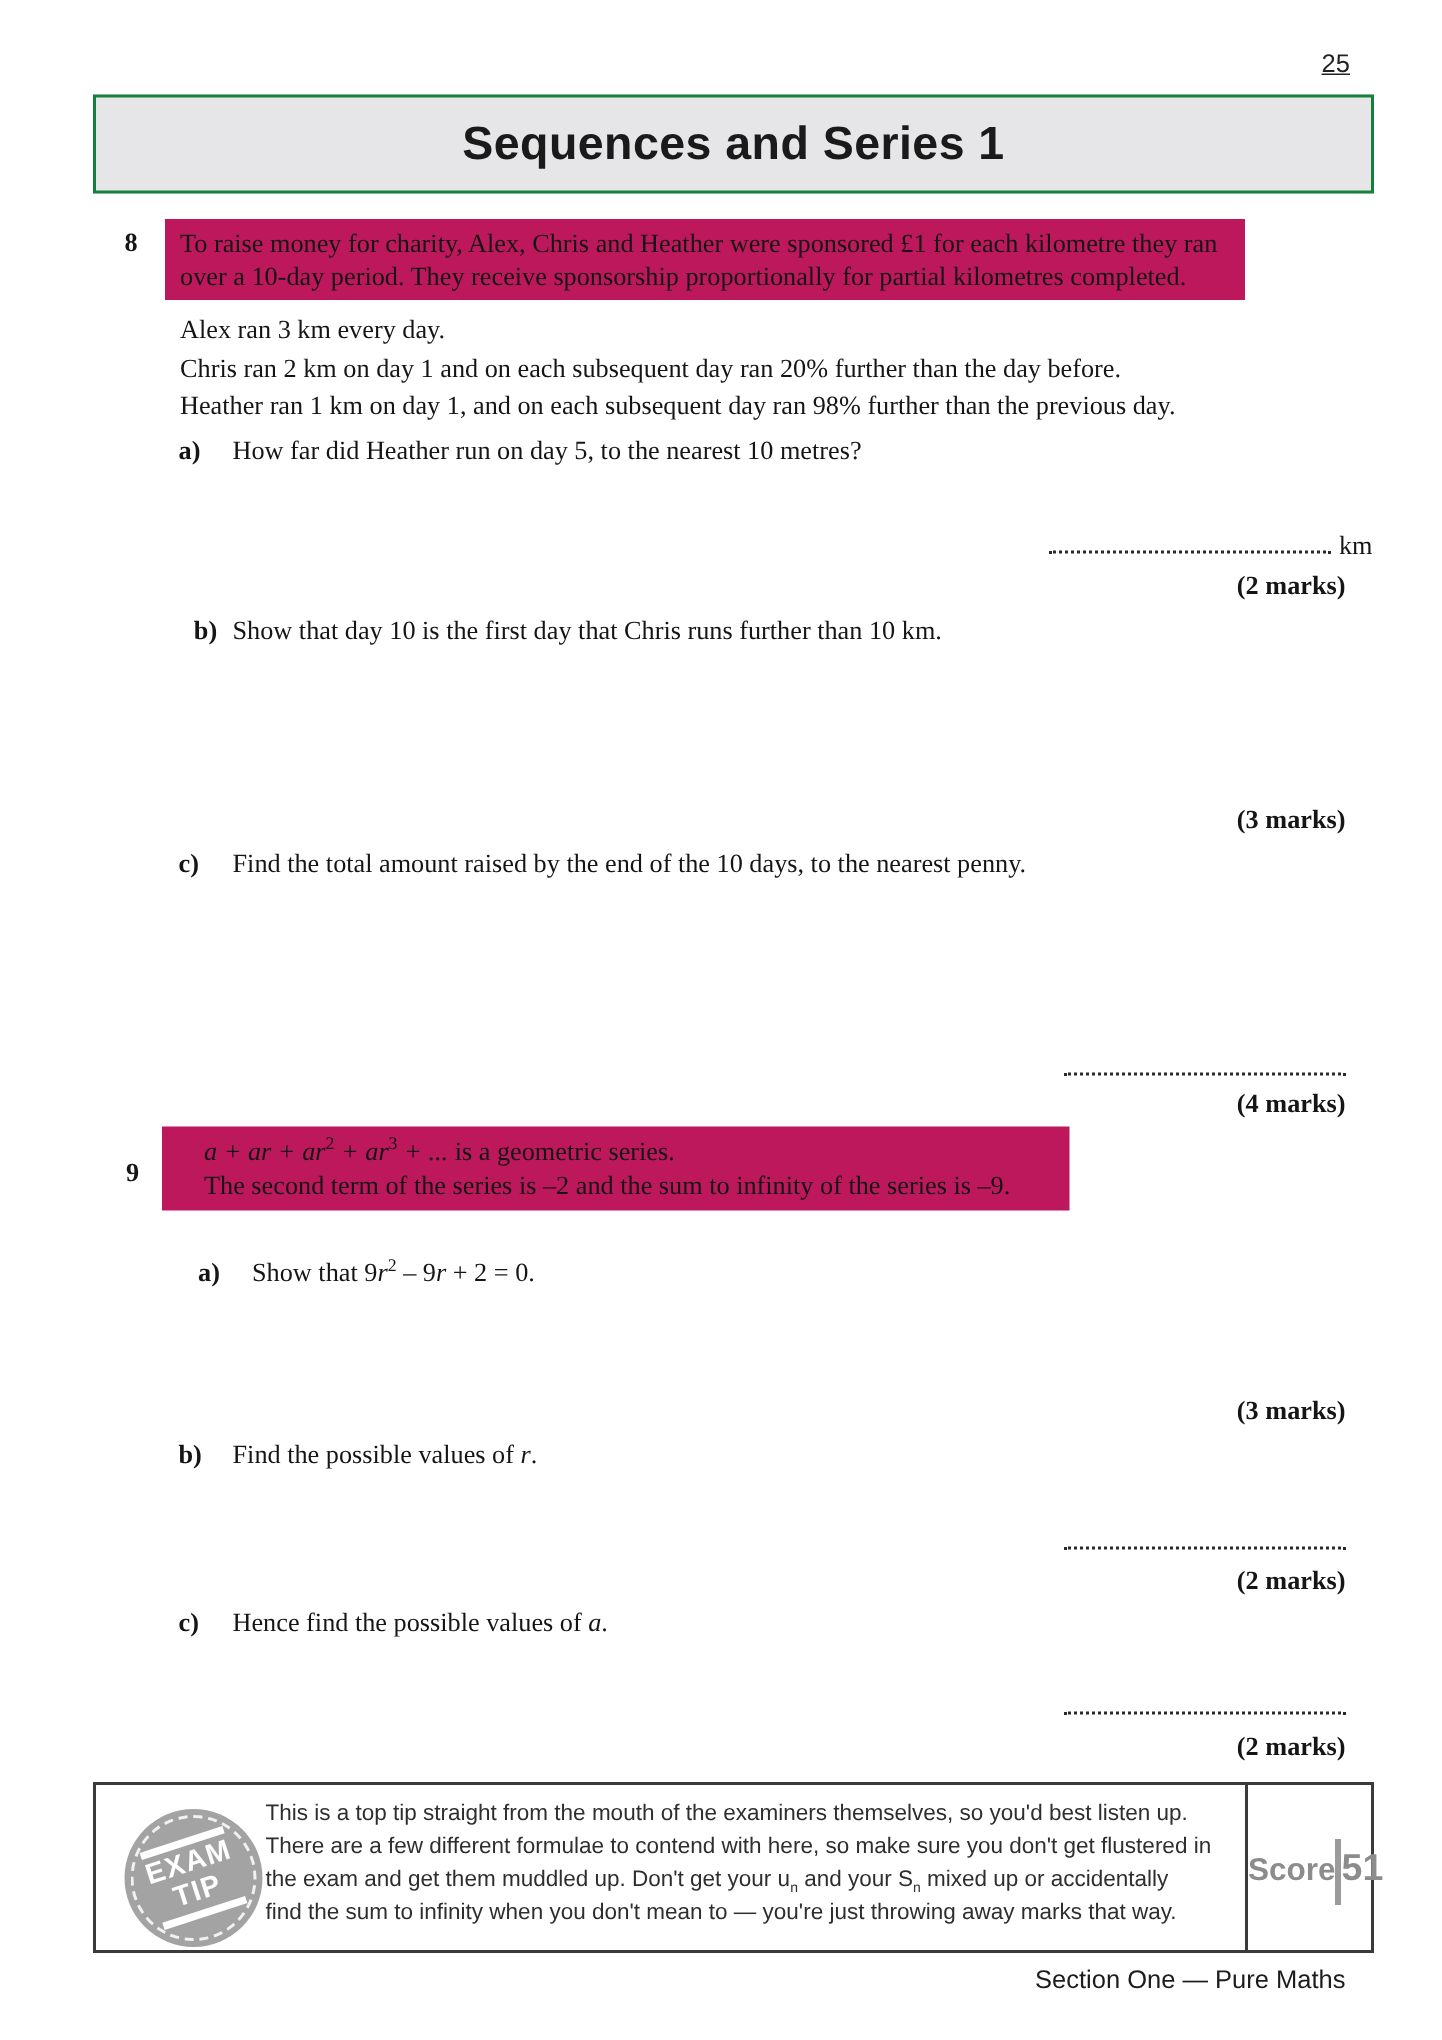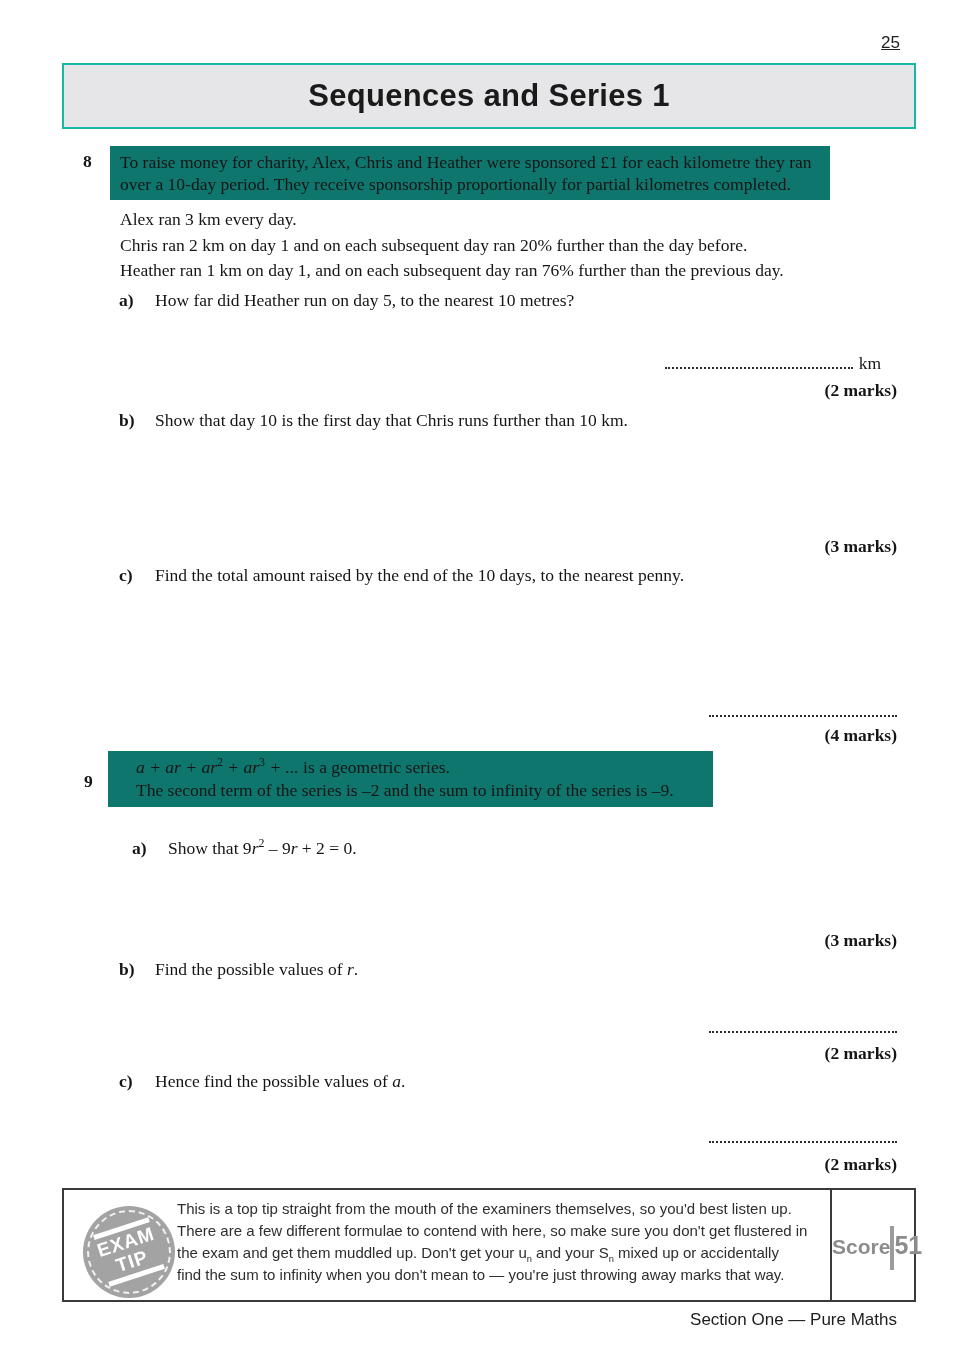--- a/index.html
+++ b/index.html
@@ -3,30 +3,30 @@
 <meta charset="utf-8">
 <style>
   html,body{margin:0;padding:0;background:#ffffff;}
   .page{position:relative;width:961px;height:1360px;background:#ffffff;
         font-family:"Liberation Serif", serif;color:#151515;overflow:hidden;}
 
   .page-number{position:absolute;top:33px;right:61px;
         font-family:"Liberation Sans", sans-serif;font-size:17px;color:#222;text-decoration:underline;}
 
   .title-box{position:absolute;left:62px;top:63px;width:850px;height:62px;
-        background:#e6e6e8;border:2px solid #14b8a6;
+        background:#e6e6e8;border:2px solid #15803d;
         display:flex;align-items:center;justify-content:center;}
   .title-box h1{margin:0;font-family:"Liberation Sans", sans-serif;
         font-size:31px;font-weight:bold;letter-spacing:0.3px;color:#1a1a1a;}
 
   .q-num{position:absolute;font-size:17.5px;font-weight:bold;}
   .q8-num{left:83px;top:151px;}
   .q9-num{left:84px;top:771px;}
 
-  .q-statement{position:absolute;background:#0f766e;font-size:17.5px;line-height:22px;}
+  .q-statement{position:absolute;background:#be185d;font-size:17.5px;line-height:22px;}
   .q8-statement{left:110px;top:146px;width:700px;padding:5px 10px;}
   .q9-statement{left:108px;top:751px;width:549px;padding:5px 28px;line-height:23px;}
 
   .info-lines{position:absolute;left:120px;top:207px;font-size:17.5px;line-height:25.7px;}
 
   .part{position:absolute;left:119px;font-size:17.5px;white-space:nowrap;}
   .plabel{display:inline-block;width:36px;font-weight:bold;}
 
   .marks{position:absolute;right:64px;font-size:17.5px;font-weight:bold;white-space:nowrap;}
 
@@ -56,23 +56,23 @@
   .score-label{margin-top:3px;font-size:21px;font-weight:bold;}
   .score-box{margin-top:5px;width:52px;height:40px;border:2px solid #9b9b9b;background:#ffffff;}
   .score-line{margin-top:7px;width:56px;height:0;border-top:2px solid #9b9b9b;}
   .score-value{margin-top:1px;font-size:25px;font-weight:bold;}
 
   .footer{position:absolute;top:1310px;right:64px;
         font-family:"Liberation Sans", sans-serif;font-size:17px;color:#1c1c1c;}
 
   
   .part-8a{top:290px;}
-  .ans-8a{top:352px;right:80px;}
+  .ans-8a{top:352px;right:46px;}
   .marks-8a{top:380px;}
-  .part-8b{top:410px;}
+  .part-8b{top:410px;text-align:center;}
   .marks-8b{top:536px;}
   .part-8c{top:565px;}
   .dot-8c{top:700px;right:64px;}
   .marks-8c{top:725px;}
   .part-9a{top:838px;margin-left:13px;}
   .marks-9a{top:930px;}
   .part-9b{top:959px;}
   .dot-9b{top:1016px;right:64px;}
   .marks-9b{top:1043px;}
   .part-9c{top:1071px;}
@@ -89,21 +89,21 @@
   <div class="title-box">
     <h1>Sequences and Series 1</h1>
   </div>
 
   <span class="q-num q8-num">8</span>
   <div class="q-statement q8-statement">To raise money for charity, Alex, Chris and Heather were sponsored £1 for each kilometre they ran over a 10-day period.  They receive sponsorship proportionally for partial kilometres completed.</div>
 
   <div class="info-lines">
     <div>Alex ran 3 km every day.</div>
     <div>Chris ran 2 km on day 1 and on each subsequent day ran 20% further than the day before.</div>
-    <div>Heather ran 1 km on day 1, and on each subsequent day ran 76% further than the previous day.</div>
+    <div>Heather ran 1 km on day 1, and on each subsequent day ran 98% further than the previous day.</div>
   </div>
 
   <div class="part part-8a">
     <span class="plabel">a)</span><span>How far did Heather run on day 5, to the nearest 10 metres?</span>
   </div>
   <div class="answer-line ans-8a">
     <span class="dots"></span><span class="unit">km</span>
   </div>
   <div class="marks marks-8a">(2 marks)</div>
 

